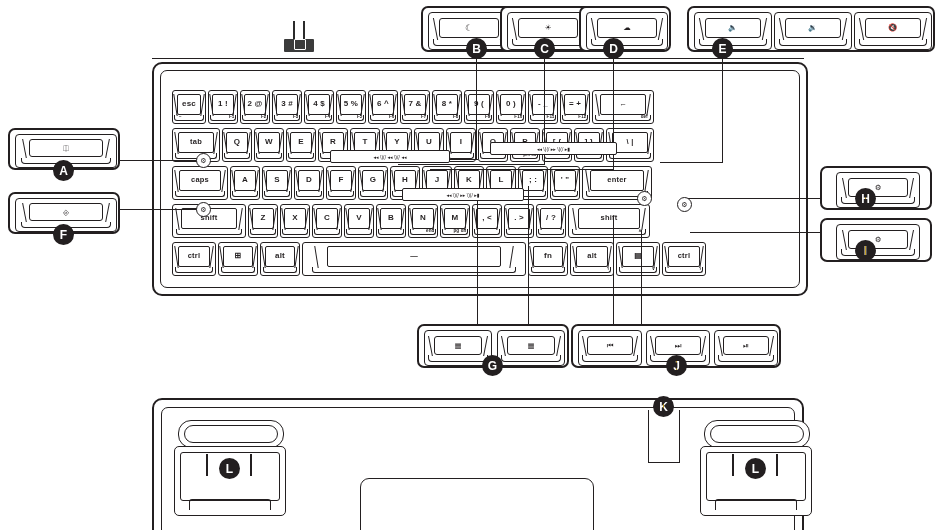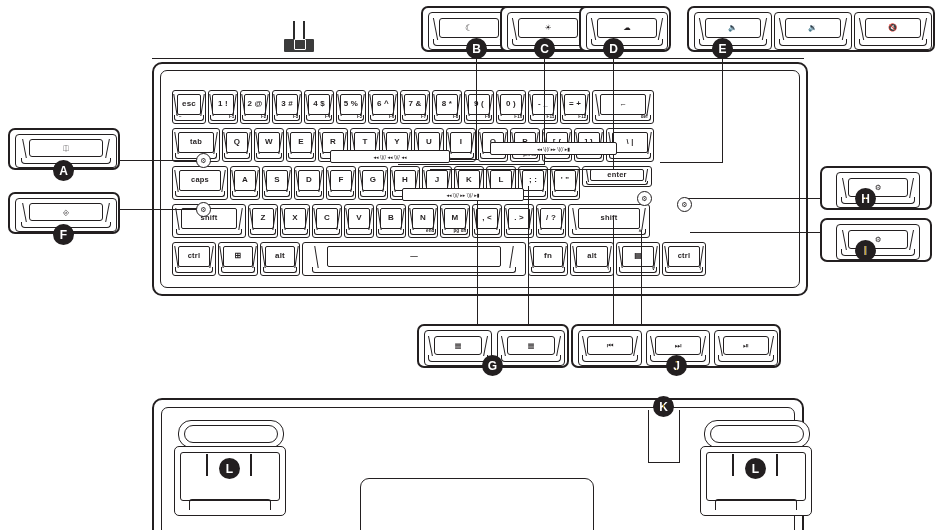--- a/index.html
+++ b/index.html
@@ -342,21 +342,21 @@
           <span class="lg">; :</span>
         </div>
         <div class="skirt"></div>
       </div>
       <div class="cap" style="left: 378px; top: 86px; width: 30px; height: 34px;">
         <div class="top">
           <span class="lg">' "</span>
         </div>
         <div class="skirt"></div>
       </div>
-      <div class="cap wide" style="left: 410px; top: 86px; width: 70px; height: 21px;">
+      <div class="cap wide" style="left: 410px; top: 86px; width: 70px; height: 34px;">
         <div class="top">
           <span class="lg">enter</span>
         </div>
         <div class="skirt"></div>
       </div>
       <div class="cap wide" style="left: 0px; top: 124px; width: 74px; height: 34px;">
         <div class="top">
           <span class="lg">shift</span>
         </div>
         <div class="skirt"></div>

